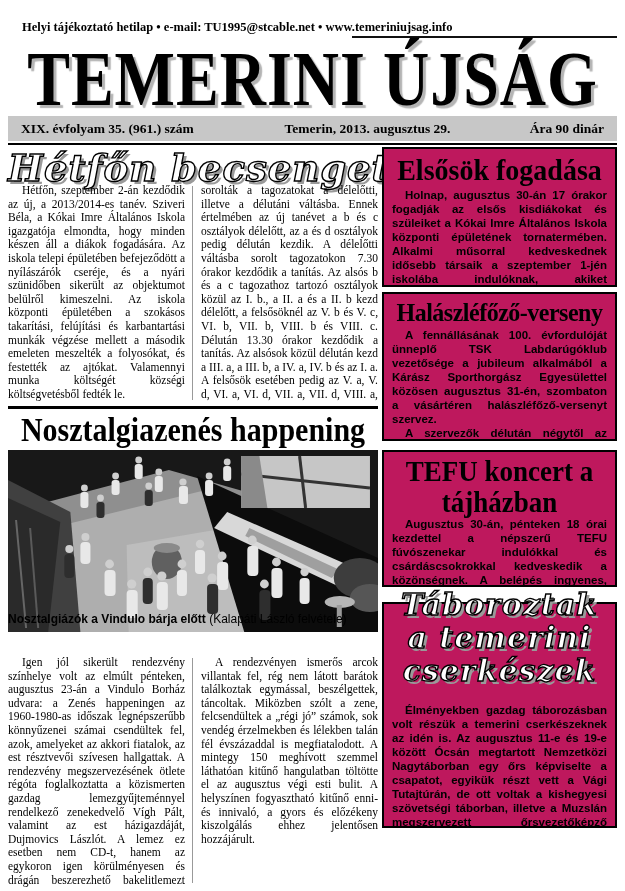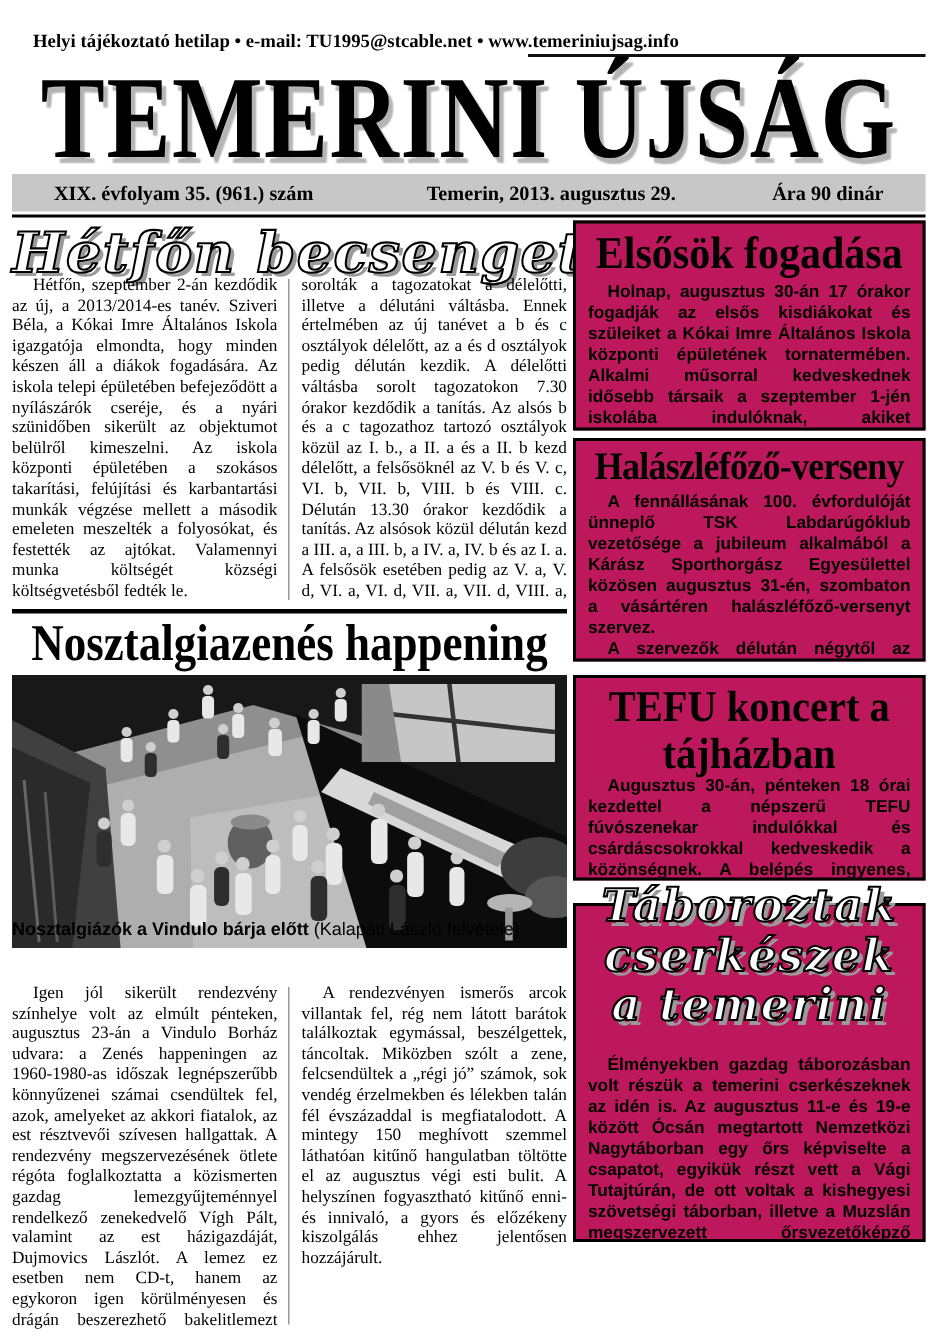--- a/index.html
+++ b/index.html
@@ -17,21 +17,21 @@
     position:absolute; left:8px; top:34px; width:609px; height:84px;
     font-family:"Liberation Serif", serif; font-weight:bold; font-size:64px;
     letter-spacing:1px; text-align:center; white-space:nowrap;
     transform:scaleY(1.22); transform-origin:top center;
     text-shadow:3px 3px 1px #b4b4b4;
   }
   .masthead-stroke { position:absolute; left:352px; top:36px; width:265px; height:2px; background:#111; }
   .issue-bar {
     position:absolute; left:8px; top:116px; width:609px; height:25px;
     background:#c7c7c7; display:flex; align-items:center;
-    font-weight:bold; font-size:13.5px; padding:0 28px;
+    font-weight:bold; font-size:13.5px; padding:0 13px;
   }
   .issue-bar .c-left  { width:230px; text-align:left; }
   .issue-bar .c-mid   { flex:1; text-align:center; }
   .issue-bar .c-right { width:120px; text-align:right; }
   .header-rule { position:absolute; left:8px; top:143px; width:609px; height:2px; background:#000; }
 
   
   .script-head {
     font-family:"DejaVu Serif", serif; font-style:italic; font-weight:bold;
     color:#ffffff; -webkit-text-stroke:1.4px #000;
@@ -256,22 +256,22 @@
         <div>tájházban</div>
       </div>
       <div class="nbox-body">
         <p>Augusztus 30-án, pénteken 18 órai kezdettel a népszerű TEFU fúvószenekar indulókkal és csárdáscsokrokkal kedveskedik a közönségnek. A belépés ingyenes, mindenkit szeretettel várnak a szervezők.</p>
 
       </div>
     </div>
 
     <div class="script-head scouts-title">
       <div>Táboroztak</div>
+      <div>a temerini</div>
       <div>cserkészek</div>
-      <div>a temerini</div>
     </div>
 
     <div class="nbox box4">
       <div class="nbox-body">
         <p>Élményekben gazdag táborozásban volt részük a temerini cserkészeknek az idén is. Az augusztus 11-e és 19-e között Ócsán megtartott Nemzetközi Nagytáborban egy őrs képviselte a csapatot, egyikük részt vett a Vági Tutajtúrán, de ott voltak a kishegyesi szövetségi táborban, illetve a Muzslán megszervezett őrsvezetőképző táborban is.</p>
         <p>Kantardžić Ágnes a tavalyi próba tutajúton készült fényképéket szemlélgetve kapott kedvet a nem mindennapi programhoz – mondta, majd az élményeiről mesélt: – Magyaroszágról a Tisza felső szakaszáról indultunk Jándról és Dombrádra érkeztünk, nyolcnapos volt a túra, augusztus 2-től 10-ig.</p>
 
       </div>
     </div>
 

